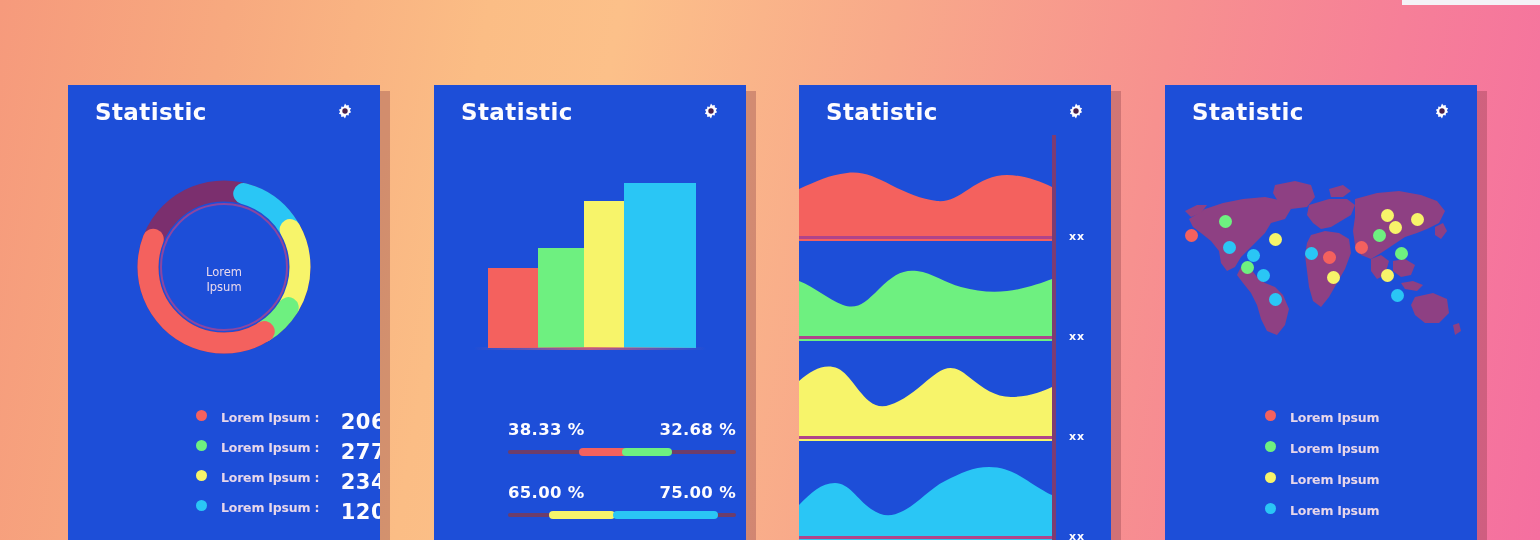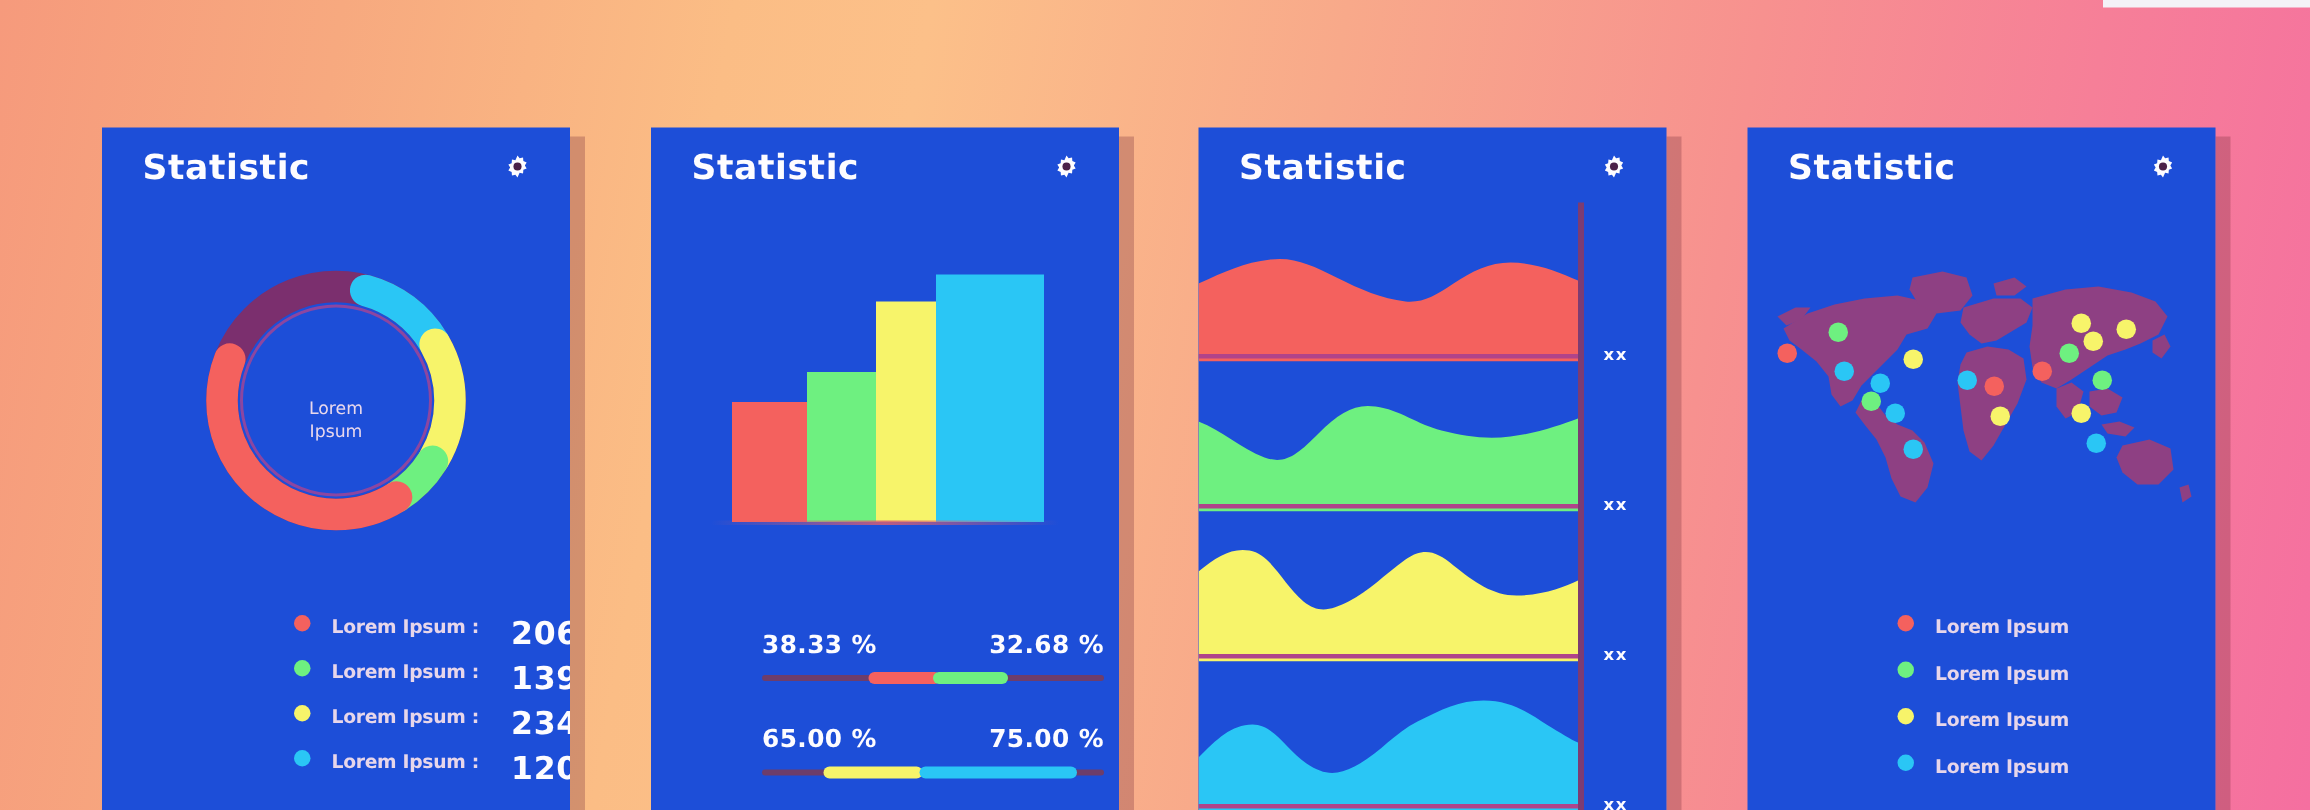--- a/index.html
+++ b/index.html
@@ -142,21 +142,21 @@
 
     <div class="legend1">
       <div class="lrow">
         <span class="ldot" style="background:#f4615e"></span>
         <span class="llab">Lorem Ipsum :</span>
         <span class="lval">206</span>
       </div>
       <div class="lrow">
         <span class="ldot" style="background:#6ef080"></span>
         <span class="llab">Lorem Ipsum :</span>
-        <span class="lval">139</span>
+        <span class="lval">277</span>
       </div>
       <div class="lrow">
         <span class="ldot" style="background:#f7f46a"></span>
         <span class="llab">Lorem Ipsum :</span>
         <span class="lval">234</span>
       </div>
       <div class="lrow">
         <span class="ldot" style="background:#2ac6f5"></span>
         <span class="llab">Lorem Ipsum :</span>
         <span class="lval">120</span>

